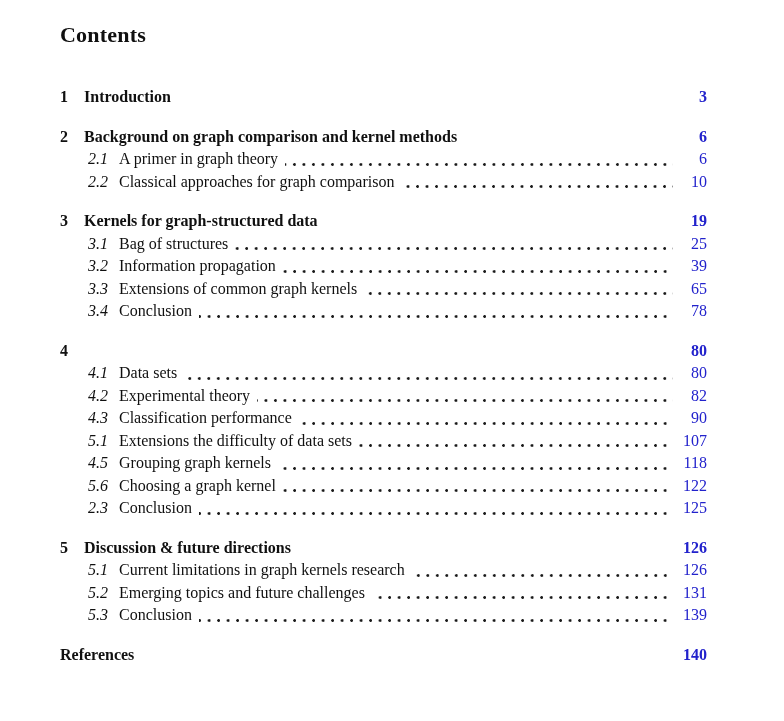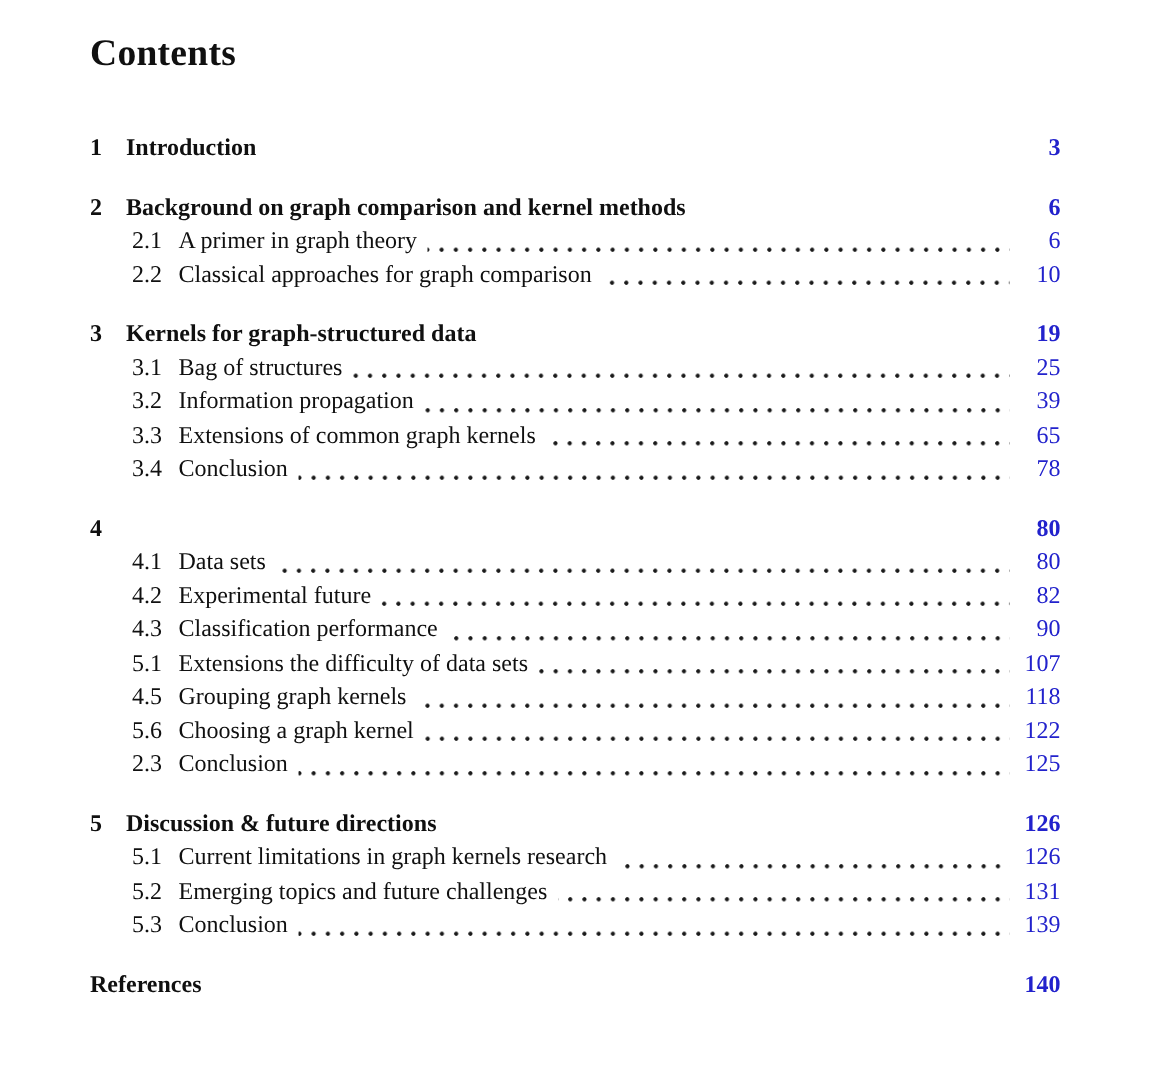--- a/index.html
+++ b/index.html
@@ -11,39 +11,39 @@
     color: #101010;
     overflow: hidden;
   }
   .page {
     box-sizing: border-box;
     width: 784px;
     height: 721px;
     padding: 14px 77px 0 60px;
   }
   .doc-title {
-    font-size: 25px;
+    font-size: 22px;
     font-weight: bold;
     margin: 8px 0 38px 0;
     letter-spacing: 0.2px;
   }
   .toc { display: block; }
   .group { margin-top: 17px; }
   .group:first-child { margin-top: 0; }
   .row {
     display: flex;
     align-items: baseline;
     line-height: 22.5px;
     font-size: 16px;
   }
   .row.chapter { font-weight: bold; }
   .num { flex: 0 0 auto; }
   .chapter .num { width: 24px; }
   .section { padding-left: 28px; font-weight: normal; }
-  .section .num { width: 31px; }
+  .section .num { width: 31px; font-style: italic; }
   .title-text { flex: 0 0 auto; white-space: nowrap; }
   .spacer { flex: 1 1 auto; }
   .leader {
     flex: 1 1 auto;
     align-self: flex-end;
     height: 3px;
     margin: 0 4px 5px 7px;
     background-image: radial-gradient(circle at 1.5px 1.5px, #1a1a1a 1.15px, transparent 1.6px);
     background-size: 9.5px 3px;
     background-repeat: repeat-x;
@@ -130,21 +130,21 @@
           <span class="pagenum">80</span>
         </div>
         <div class="row section">
           <span class="num">4.1</span>
           <span class="title-text">Data sets</span>
           <span class="leader"></span>
           <span class="pagenum">80</span>
         </div>
         <div class="row section">
           <span class="num">4.2</span>
-          <span class="title-text">Experimental future</span>
+          <span class="title-text">Experimental theory</span>
           <span class="leader"></span>
           <span class="pagenum">82</span>
         </div>
         <div class="row section">
           <span class="num">4.3</span>
           <span class="title-text">Classification performance</span>
           <span class="leader"></span>
           <span class="pagenum">90</span>
         </div>
         <div class="row section">

